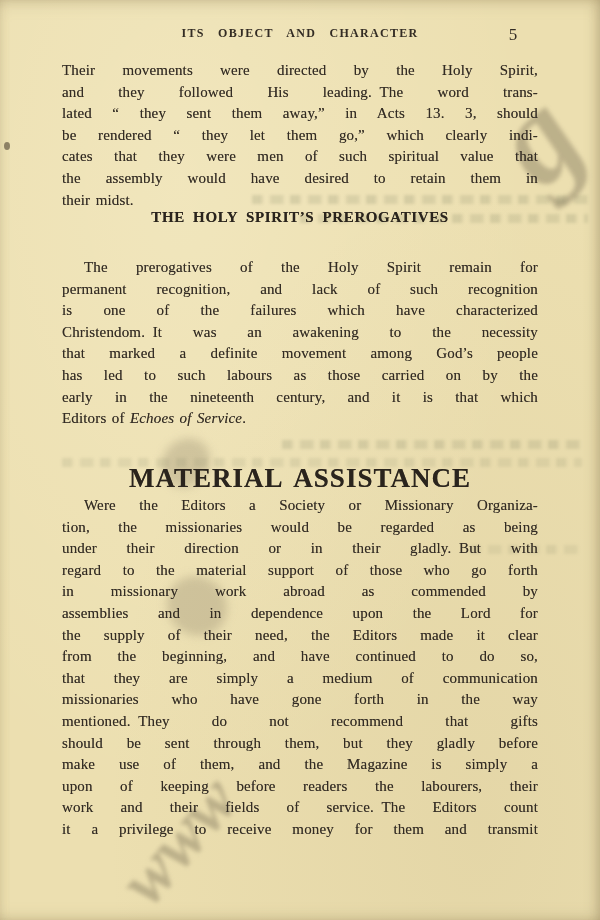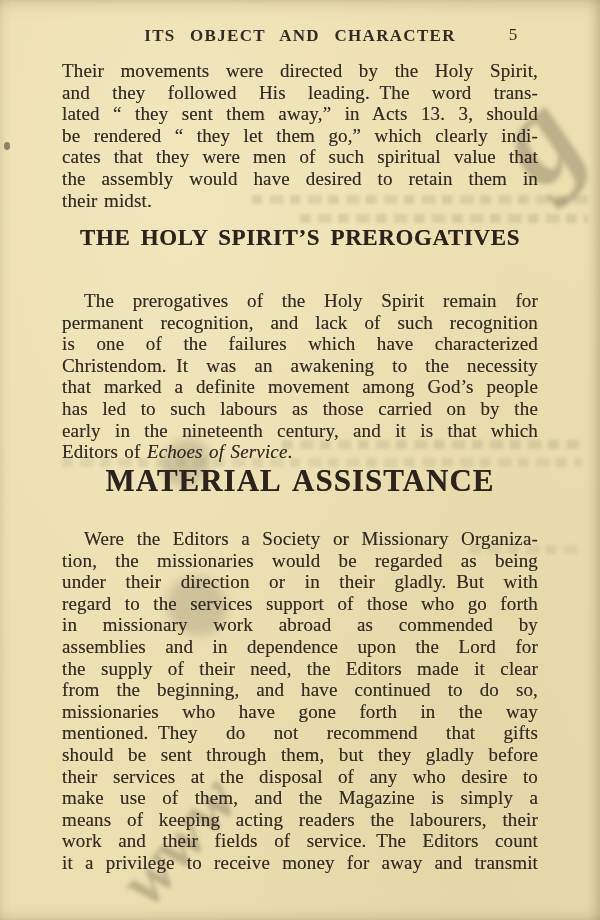--- a/index.html
+++ b/index.html
@@ -15,42 +15,42 @@
       inset 0 10px 18px -10px rgba(150,132,90,.40),
       inset 0 -9px 16px -9px rgba(150,132,90,.35),
       inset 6px 0 12px -8px rgba(160,142,100,.30);
     overflow:hidden;
     font-family:"Liberation Serif","DejaVu Serif",serif;
     color:#332c24;
   }
   
   .running-head{
     position:absolute;left:62px;top:26px;width:476px;
-    text-align:center;font-size:17px;font-weight:600;
+    text-align:center;font-size:12px;font-weight:600;
     letter-spacing:1.3px;word-spacing:9px;color:#332c24;
   }
   .page-num{
     position:absolute;left:498px;top:25px;width:30px;
     text-align:center;font-size:17px;color:#332c24;
   }
   
-  .tb{position:absolute;left:62px;width:476px;font-size:19px;line-height:21.6px;
+  .tb{position:absolute;left:62px;width:476px;font-size:15px;line-height:21.6px;
       letter-spacing:.15px;word-spacing:1.5px;
       text-shadow:0 0 .45px rgba(51,44,36,.55);}
   .tl{text-align:justify;text-align-last:justify;-moz-text-align-last:justify;white-space:normal;}
   .tl.last{text-align-last:left;-moz-text-align-last:left;}
-  .tl.indent{text-indent:22px;margin-top:33px;}
+  .tl.indent{text-indent:22px;}
   .tl em{font-style:italic;font-family:Liberation Serif, serif;}
   #para1{top:60px;}
-  #heading1{position:absolute;left:62px;top:225px;width:476px;text-align:center;
-    font-size:23px;font-weight:bold;letter-spacing:.6px;word-spacing:4px;color:#2a241d;
+  #heading1{position:absolute;left:62px;top:209px;width:476px;text-align:center;
+    font-size:15px;font-weight:bold;letter-spacing:.6px;word-spacing:4px;color:#2a241d;
     text-shadow:0 0 .5px rgba(42,36,29,.6);}
   #para2{top:257px;}
   #heading2{position:absolute;left:62px;top:463px;width:476px;text-align:center;
-    font-size:31px;font-weight:bold;letter-spacing:1px;word-spacing:5px;color:#2a241d;
+    font-size:27px;font-weight:bold;letter-spacing:1px;word-spacing:5px;color:#2a241d;
     text-shadow:0 0 .5px rgba(42,36,29,.6);}
   #para3{top:495px;}
   
   .wm{position:absolute;font-weight:bold;font-style:italic;color:rgba(150,138,108,.55);
       filter:blur(2px);pointer-events:none;}
   .wm-www{left:108px;top:800px;font-size:70px;transform:rotate(-50deg);}
   .wm-g{left:502px;top:62px;font-size:130px;transform:rotate(-45deg);}
   .wm-blob{position:absolute;border-radius:50%;
       background:rgba(150,138,108,.35);filter:blur(5px);pointer-events:none;}
   .blob1{left:160px;top:440px;width:52px;height:46px;transform:rotate(-50deg);}
@@ -113,28 +113,28 @@
       <span>Editors of </span><em>Echoes of Service</em><span>.</span>
     </div>
   </div>
 
   <div id="heading2">MATERIAL ASSISTANCE</div>
 
   <div class="tb" id="para3">
     <div class="tl indent">Were the Editors a Society or Missionary Organiza-</div>
     <div class="tl">tion, the missionaries would be regarded as being</div>
     <div class="tl">under their direction or in their gladly. But with</div>
-    <div class="tl">regard to the services support of those who go forth</div>
+    <div class="tl">regard to the material support of those who go forth</div>
     <div class="tl">in missionary work abroad as commended by</div>
     <div class="tl">assemblies and in dependence upon the Lord for</div>
     <div class="tl">the supply of their need, the Editors made it clear</div>
     <div class="tl">from the beginning, and have continued to do so,</div>
+    <div class="tl">that they are simply a medium of communication</div>
     <div class="tl">missionaries who have gone forth in the way</div>
     <div class="tl">mentioned. They do not recommend that gifts</div>
     <div class="tl">should be sent through them, but they gladly before</div>
-    <div class="tl">their services at the disposal of any who desire to</div>
     <div class="tl">make use of them, and the Magazine is simply a</div>
-    <div class="tl">means of keeping acting readers the labourers, their</div>
+    <div class="tl">upon of keeping before readers the labourers, their</div>
     <div class="tl">work and their fields of service. The Editors count</div>
-    <div class="tl">it a privilege to receive money for away and transmit</div>
+    <div class="tl">it a privilege to receive money for them and transmit</div>
   </div>
 
 </div>
 
 </body></html>

